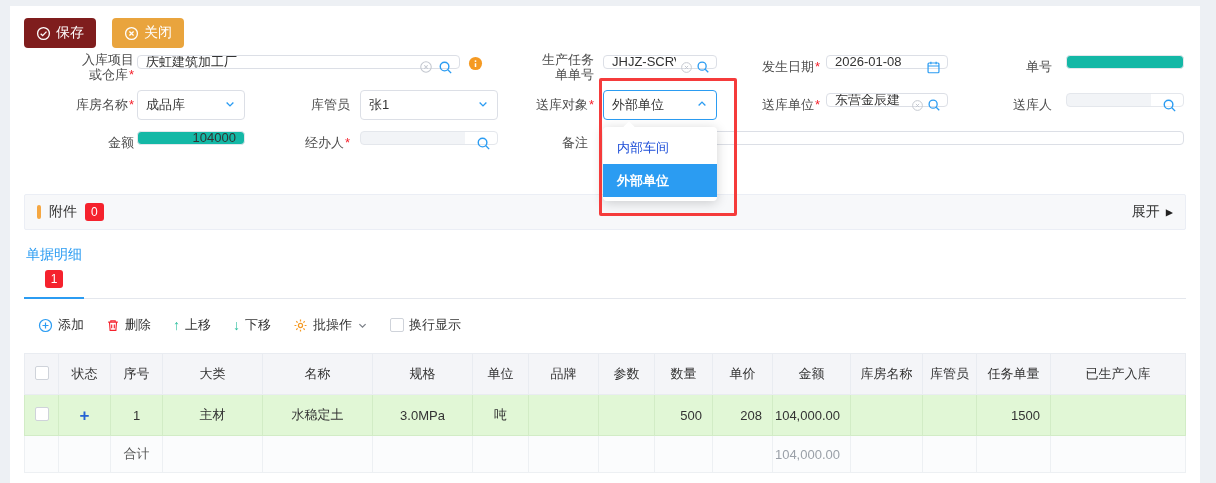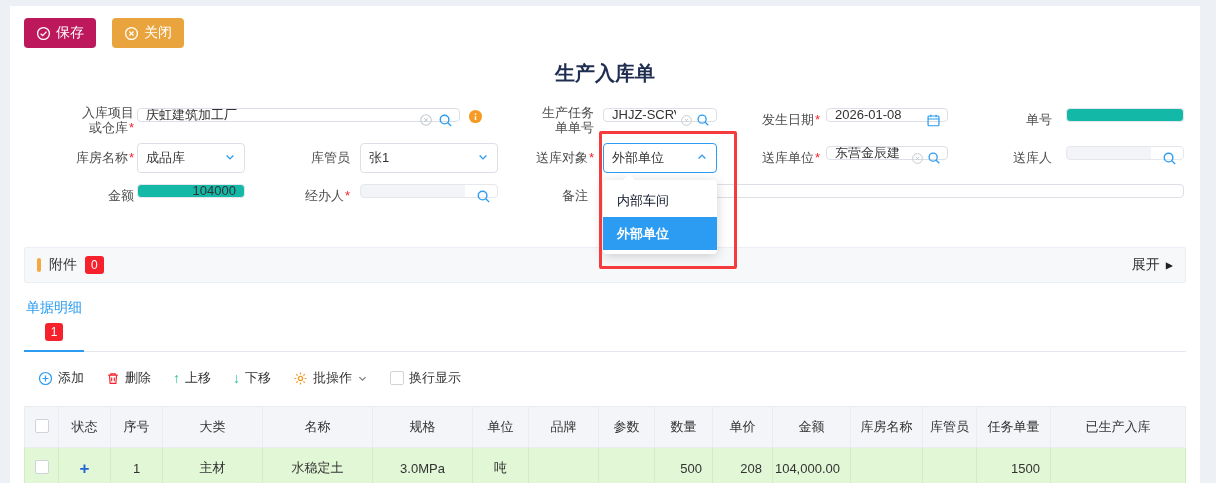--- a/index.html
+++ b/index.html
@@ -1,21 +1,21 @@
 <!DOCTYPE html>
 <html><head>
 <meta charset="utf-8">
 <style>
   html,body{height:100%;}
   body{margin:0;background:#edf0f4;font-family:"Liberation Sans","DejaVu Sans",sans-serif;color:#333;}
   .card{margin:6px 16px 0 10px;background:#fff;min-height:477px;box-sizing:border-box;padding:12px 14px 0;position:relative;overflow:hidden;}
   
   .btnbar{display:flex;gap:16px;}
   .btn{display:inline-flex;align-items:center;gap:5px;height:30px;padding:0 12px;border:none;border-radius:4px;color:#fff;font-size:14px;cursor:pointer;font-family:inherit;}
-  .btn-save{background:#be185d;}
+  .btn-save{background:#7f1d1d;}
   .btn-close{background:#e9a43d;}
   .btn svg{display:block;}
   
   .title{text-align:center;font-size:20px;font-weight:bold;color:#1f2d50;margin:12px 0 14px;}
   
   .form{position:relative;height:132px;}
   .lbl{position:absolute;font-size:13px;color:#4d4d4d;text-align:right;line-height:15px;}
   .lbl1{line-height:30px;}
   .star{color:#f5222d;margin-left:1px;}
   .ctl{position:absolute;height:30px;box-sizing:border-box;}
@@ -24,21 +24,21 @@
   .inp.fade{background:linear-gradient(to right,#f2f4f7 calc(100% - 32px),#ffffff calc(100% - 32px));border-color:#e4e7ec;}
   .inp.num{text-align:right;}
   .icons{position:absolute;right:7px;top:0;height:30px;display:flex;align-items:center;gap:5px;}
   .icons svg{display:block;}
   .info-abs{position:absolute;top:8px;}
   .sel{display:flex;align-items:center;justify-content:space-between;width:100%;height:30px;border:1px solid #dcdfe6;border-radius:4px;padding:0 8px;font-size:13px;background:#fff;cursor:pointer;box-sizing:border-box;color:#333;}
   .sel.open{border-color:#2b9cf2;}
   
   .dd-panel{position:absolute;left:579px;top:79px;width:114px;background:#fff;border-radius:4px;box-shadow:0 2px 12px rgba(0,0,0,.18);z-index:10;padding:4px 0;box-sizing:border-box;}
   .dd-caret{position:absolute;top:-4px;left:22px;width:8px;height:8px;background:#fff;transform:rotate(45deg);}
-  .dd-opt{height:33px;line-height:33px;padding-left:14px;font-size:13px;color:#0f172a;cursor:pointer;}
+  .dd-opt{height:33px;line-height:33px;padding-left:14px;font-size:13px;color:#1d4ed8;cursor:pointer;}
   .dd-opt.selected{background:#2b9cf2;color:#fff;font-weight:bold;}
   .annot{position:absolute;left:575px;top:30px;width:132px;height:132px;border:3px solid #f53b3b;border-radius:2px;z-index:11;pointer-events:none;}
   
   .attach{height:34px;background:#f7f8fa;border:1px solid #ebeef5;border-radius:2px;display:flex;align-items:center;padding:0 12px;margin-top:14px;justify-content:space-between;}
   .attach-left{display:flex;align-items:center;gap:8px;font-size:14px;color:#333;}
   .marker{width:4px;height:14px;background:#f5a742;border-radius:2px;}
   .badge{background:#f5222d;color:#fff;font-size:12px;border-radius:3px;padding:1px 6px;line-height:16px;}
   .expand{display:flex;align-items:center;gap:6px;font-size:14px;color:#333;cursor:pointer;font-family:Liberation Mono, monospace;}
   .expand .tri{font-size:12px;color:#222;}
   
@@ -82,21 +82,20 @@
       <span>
         <svg width="15" height="15" viewBox="0 0 16 16" fill="none" stroke="#fff" stroke-width="1.4">
             <circle cx="8" cy="8" r="6.3"></circle>
             <path d="M5.8 5.8l4.4 4.4M10.2 5.8l-4.4 4.4"></path>
           </svg>
       </span>
       <span>关闭</span>
     </button>
   </div>
 
-  <div class="title">生产入库单</div>
 
   <div class="form">
 
     <div class="lbl" style="left:28px;top:4px;width:82px;">
       <span>入库项目</span><br>
       <span>或仓库</span><span class="star">*</span>
     </div>
     <div class="ctl" style="left:113px;top:4px;width:323px;">
       <input class="inp" style="padding-right: 46px;" value="庆虹建筑加工厂">
       <span class="icons">

